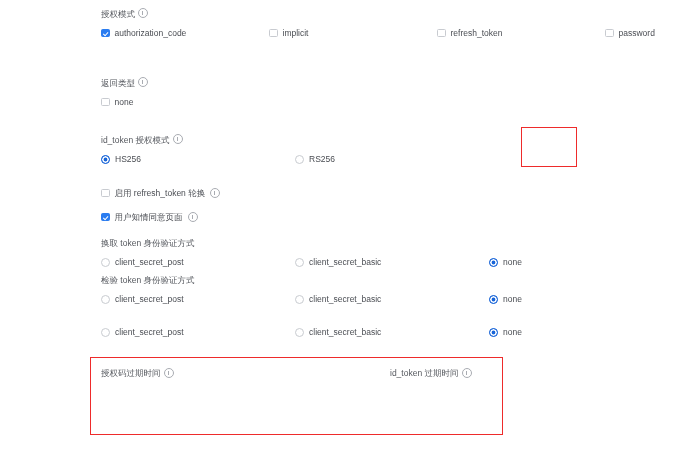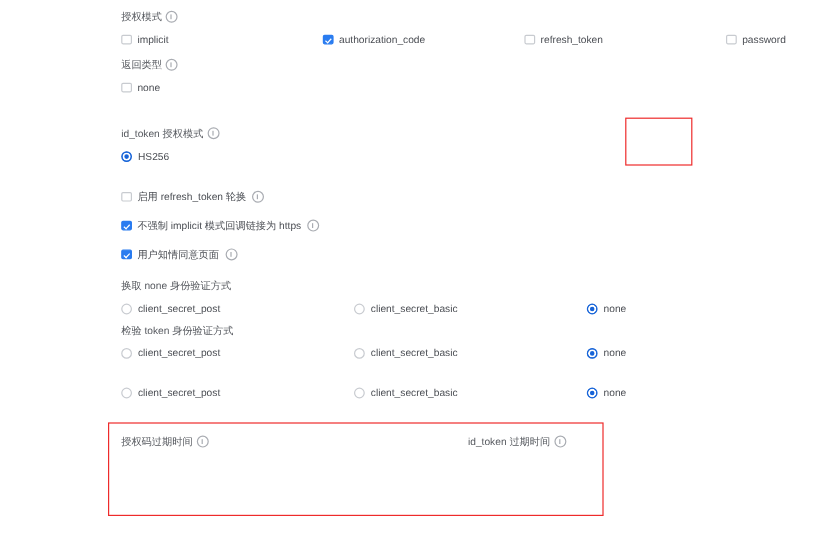--- a/index.html
+++ b/index.html
@@ -34,21 +34,21 @@
 
   
   .group { margin-bottom: 0; }
 
   .group-label {
     font-size: 8.5px;
     color: #55585e;
     line-height: 12px;
     margin-bottom: 7px;
     display: flex;
-    align-items: center;
+    align-items: flex-start;
     gap: 3px;
     white-space: nowrap;
   }
 
   .info-icon {
     display: inline-block;
     width: 8px;
     height: 8px;
     border: 0.8px solid #a9acb2;
     border-radius: 50%;
@@ -125,21 +125,21 @@
     background: #1764d8;
     box-shadow: inset 0 0 0 1.6px #fff;
   }
 
   
   .stack { margin-top: 2px; }
   .stack .opt-row { margin-bottom: 12px; }
 
   
   .sect-auth   { margin-top: 0; }
-  .sect-rtype  { margin-top: 9px; }
+  .sect-rtype  { margin-top: 38px; }
   .sect-alg    { margin-top: 26px; }
   .sect-flags  { margin-top: 22px; }
   .sect-tokenauth { margin-top: 14px; }
   .sect-tokenauth2 { margin-top: 6px; }
   .sect-tokenauth3 { margin-top: 21px; }
 
   
   .expiry-panel {
     position: relative;
     margin-top: 19px;
@@ -191,29 +191,29 @@
 <div class="page">
   <div class="content">
 
     <div class="group sect-auth">
       <div class="group-label">
         <span>授权模式</span>
         <span class="info-icon"></span>
       </div>
       <div class="opt-row col-4">
         <label class="opt">
-          <span class="cb"></span>
-          <span>implicit</span>
-        </label>
-        <label class="opt">
           <span class="cb checked"></span>
           <span>authorization_code</span>
         </label>
         <label class="opt">
           <span class="cb"></span>
+          <span>implicit</span>
+        </label>
+        <label class="opt">
+          <span class="cb"></span>
           <span>refresh_token</span>
         </label>
         <label class="opt">
           <span class="cb"></span>
           <span>password</span>
         </label>
 
       </div>
     </div>
 
@@ -234,50 +234,47 @@
     <div class="group sect-alg">
       <div class="group-label">
         <span>id_token 授权模式</span>
         <span class="info-icon"></span>
       </div>
       <div class="opt-row col-3" style="margin-bottom:0;">
         <label class="opt">
           <span class="rb checked"></span>
           <span>HS256</span>
         </label>
+        <label class="opt">
+          <span class="rb"></span>
+          <span>RS256</span>
+        </label>
       </div>
     </div>
 
     <div class="group stack sect-flags">
       <div class="opt-row">
         <label class="opt">
           <span class="cb"></span>
           <span>启用 refresh_token 轮换</span>
-          <span class="info-icon"></span>
-        </label>
-      </div>
-      <div class="opt-row">
-        <label class="opt">
-          <span class="cb checked"></span>
-          <span>不强制 implicit 模式回调链接为 https</span>
           <span class="info-icon"></span>
         </label>
       </div>
       <div class="opt-row" style="margin-bottom:0;">
         <label class="opt">
           <span class="cb checked"></span>
           <span>用户知情同意页面</span>
           <span class="info-icon"></span>
         </label>
       </div>
     </div>
 
     <div class="group sect-tokenauth">
       <div class="group-label">
-        <span>换取 none 身份验证方式</span>
+        <span>换取 token 身份验证方式</span>
       </div>
       <div class="opt-row col-3" style="margin-bottom:0;">
         <label class="opt">
           <span class="rb"></span>
           <span>client_secret_post</span>
         </label>
         <label class="opt">
           <span class="rb"></span>
           <span>client_secret_basic</span>
         </label>

